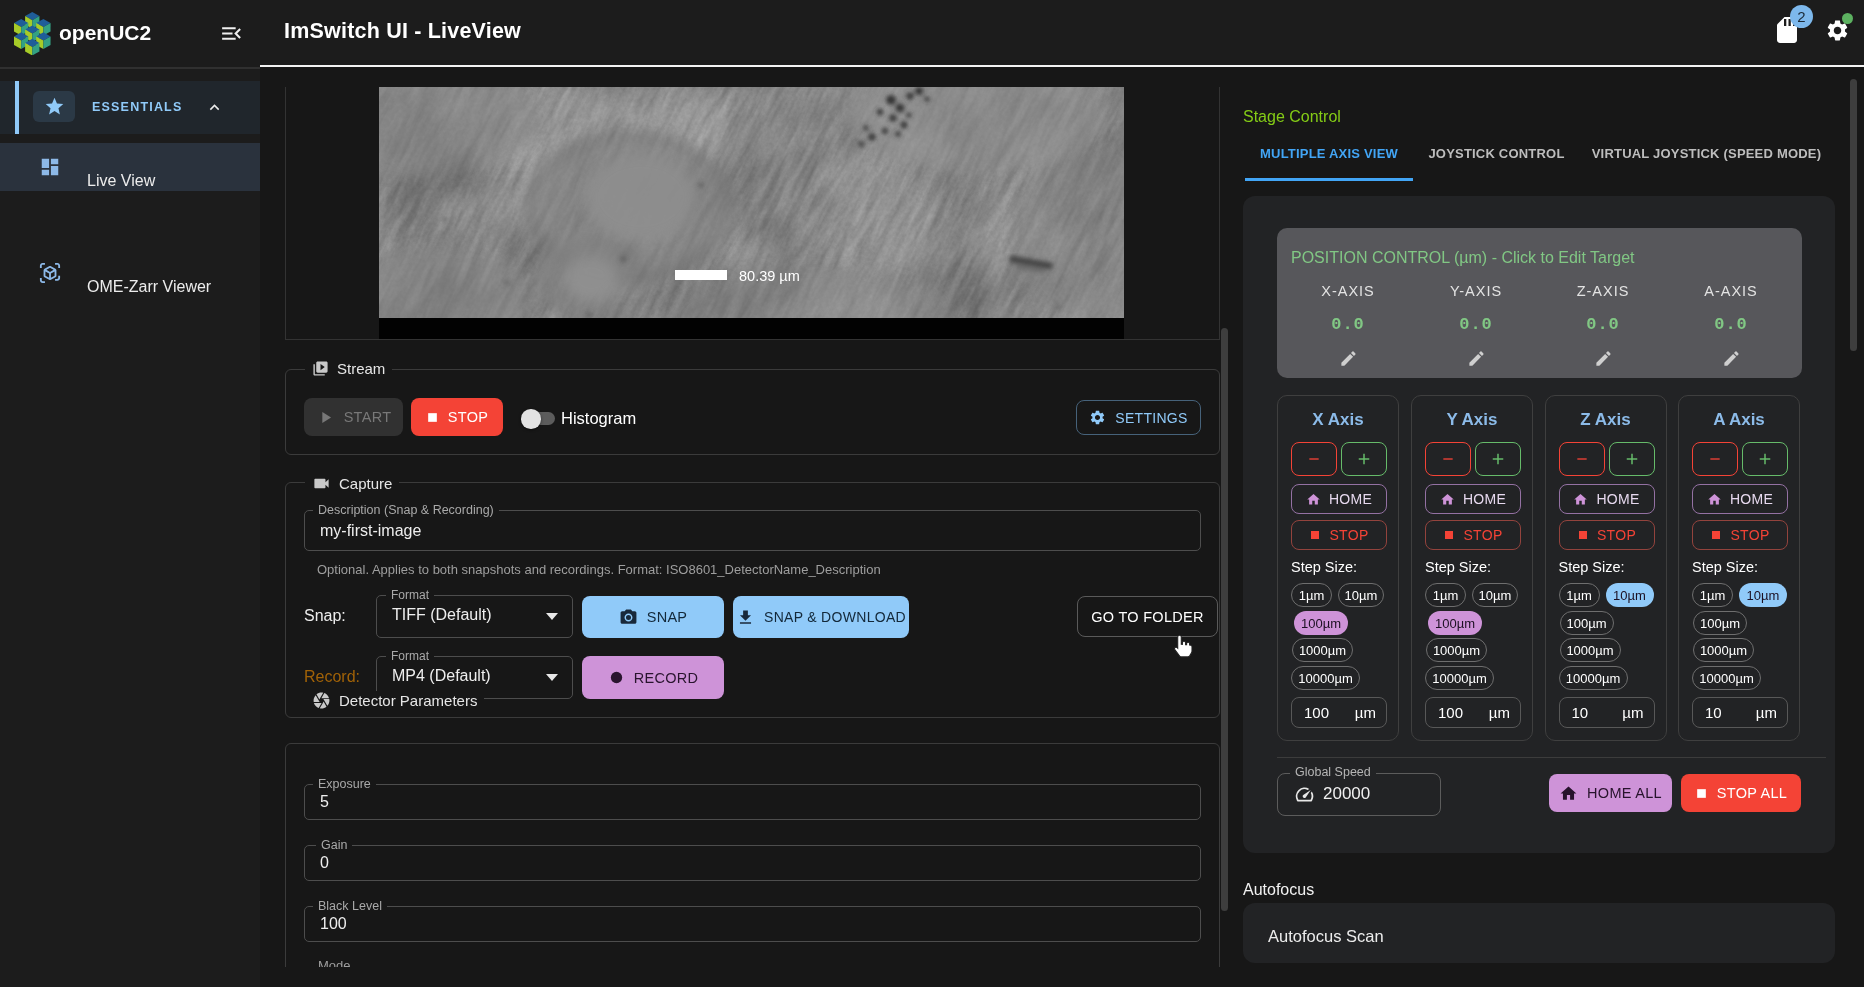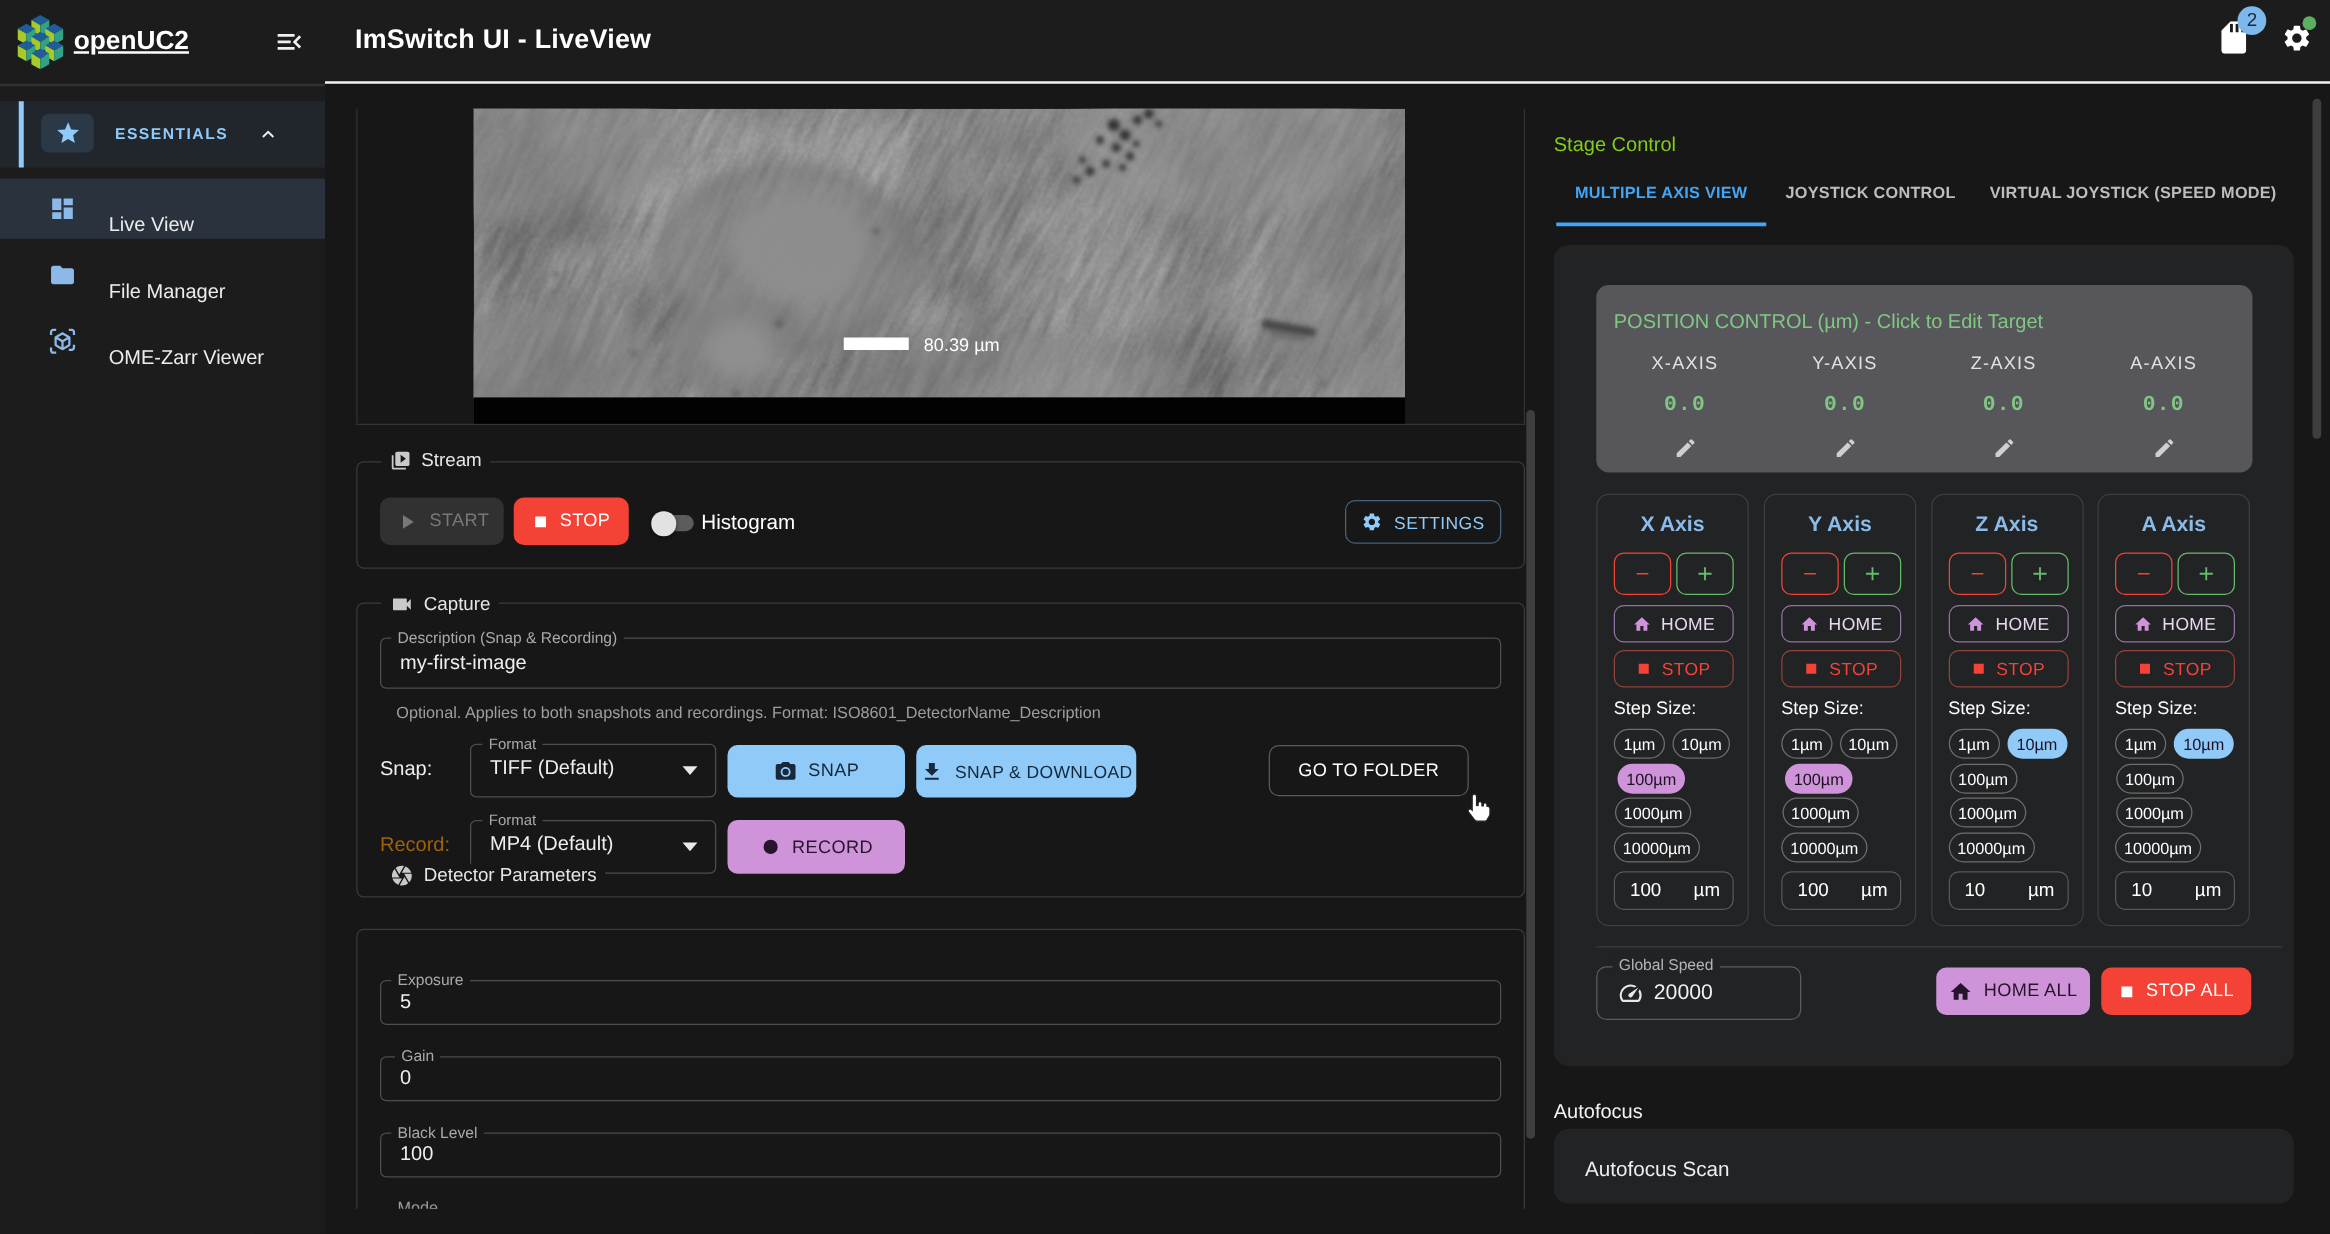--- a/index.html
+++ b/index.html
@@ -9,21 +9,21 @@
   #stage { position:relative; width:1864px; height:987px; }
 
   
   #topbar { left:260px; top:0; width:1604px; height:66.5px; background:#1c1c1c;
     border-bottom:2.5px solid #f2f2f2; }
   #title { left:284px; top:19px; font-size:21.5px; font-weight:bold; color:#fff; letter-spacing:.2px; }
 
   
   #sidebar { left:0; top:0; width:260px; height:987px; background:#1c1c1c; }
   #sbdivider { left:0; top:67px; width:260px; height:1.5px; background:#303030; }
-  #logotext { left:59px; top:21px; font-size:21px; font-weight:bold; color:#fff;text-decoration:underline; }
+  #logotext { left:59px; top:21px; font-size:21px; font-weight:bold; color:#fff; }
   #essrow { left:0; top:81px; width:260px; height:53px; background:#20262c; }
   #essbar { left:15px; top:81px; width:4px; height:53px; background:#90caf9; }
   #starbox { left:33px; top:91px; width:42px; height:31px; border-radius:6px; background:#2b3946;
     display:flex; align-items:center; justify-content:center; }
   #esstext { left:92px; top:100px; font-size:12.5px; font-weight:bold; letter-spacing:1.2px; color:#90caf9; }
   .navrow { left:0; width:260px; height:48px; display:flex; align-items:center; }
   .navrow .nicon { position:absolute; left:39px; width:22px; height:22px; }
   .navrow .nlabel { position:absolute; left:87px; font-size:16px; color:#ececec;margin-top:28px; }
 
   
@@ -126,26 +126,20 @@
   </div>
   <div class="abs" id="esstext">ESSENTIALS</div>
   <svg class="abs" style="left:205px; top:98px;" width="19" height="19" viewBox="0 0 24 24" fill="#ececec">
     <path d="M7.41 15.41 12 10.83l4.59 4.58L18 14l-6-6-6 6z"></path>
     </svg>
   <div class="navrow abs" style="top:143px; background:#2a323d;">
     <svg class="nicon" viewBox="0 0 24 24" fill="#8db9e8">
         <path d="M3 13h8V3H3v10zm0 8h8v-6H3v6zm10 0h8V11h-8v10zm0-18v6h8V3h-8z"></path>
       </svg>
     <span class="nlabel">Live View</span>
-  </div>
-  <div class="navrow abs" style="top:196px;">
-    <svg class="nicon" viewBox="0 0 24 24" fill="#8db9e8">
-        <path d="M10 4H4c-1.1 0-1.99.9-1.99 2L2 18c0 1.1.9 2 2 2h16c1.1 0 2-.9 2-2V8c0-1.1-.9-2-2-2h-8l-2-2z"></path>
-      </svg>
-    <span class="nlabel">File Manager</span>
   </div>
   <div class="navrow abs" style="top:249px;">
     <svg class="nicon" viewBox="0 0 24 24" fill="#8db9e8">
         <path d="M3 4c0-.55.45-1 1-1h2.5V1H4C2.34 1 1 2.34 1 4v2.5h2V4zm0 13.5H1V20c0 1.66 1.34 3 3 3h2.5v-2H4c-.55 0-1-.45-1-1v-2.5zM20 1h-2.5v2H20c.55 0 1 .45 1 1v2.5h2V4c0-1.66-1.34-3-3-3zm1 16.5c0 .55-.45 1-1 1h-2.5v2H20c1.66 0 3-1.34 3-3v-2.5h-2v2.5zM19 14.87V9.13c0-.72-.38-1.38-1-1.73l-5-2.88c-.31-.18-.65-.27-1-.27s-.69.09-1 .27l-5 2.88c-.62.35-1 1.01-1 1.73v5.74c0 .72.38 1.38 1 1.73l5 2.88c.31.18.65.27 1 .27s.69-.09 1-.27l5-2.88c.62-.35 1-1.01 1-1.73zM11 17.17l-4-2.3v-4.63l4 2.33v4.6zm1-6.33L8.04 8.53 12 6.25l3.96 2.28L12 10.84zm5 4.03-4 2.3v-4.6l4-2.33v4.63z"></path>
       </svg>
     <span class="nlabel">OME-Zarr Viewer</span>
   </div>
 
   <div class="abs" id="livecard" style="left:284.5px; top:87px; width:935px; height:253px;
        border:1px solid #333; border-top:none;"></div>
@@ -285,21 +279,21 @@
   <div class="btn" style="left:582px; top:596px; width:142px; height:42px; background:#90caf9; color:#132839;">
     <svg width="19" height="19" viewBox="0 0 24 24" fill="#18283a">
         <path d="M12 15.2a3.2 3.2 0 1 0 0-6.4 3.2 3.2 0 0 0 0 6.4zM9 2 7.17 4H4c-1.1 0-2 .9-2 2v12c0 1.1.9 2 2 2h16c1.1 0 2-.9 2-2V6c0-1.1-.9-2-2-2h-3.17L15 2H9zm3 15c-2.76 0-5-2.24-5-5s2.24-5 5-5 5 2.24 5 5-2.24 5-5 5z"></path>
       </svg>SNAP
   </div>
   <div class="btn" style="left:733px; top:596px; width:176px; height:42px; background:#90caf9; color:#132839; font-size:14px;">
     <svg width="19" height="19" viewBox="0 0 24 24" fill="#18283a">
         <path d="M19 9h-4V3H9v6H5l7 7 7-7zM5 18v2h14v-2H5z"></path>
       </svg>SNAP &amp; DOWNLOAD
   </div>
-  <div class="btn obtn" style="left:1015px; top:596px; width:160px; height:41px; font-size:14.5px;text-align:center;">GO TO FOLDER</div>
+  <div class="btn obtn" style="left:1077px; top:596px; width:141px; height:41px; font-size:14.5px;text-align:center;">GO TO FOLDER</div>
   <svg class="abs" style="left:1172px; top:633px;" width="22" height="27" viewBox="0 0 22 27">
     <path d="M7.5 2.2c1 0 1.8.8 1.8 1.8v7.2l1.1.1V9.9c0-.9.7-1.6 1.6-1.6.9 0 1.6.7 1.6 1.6v1.7l1-.0v-.8c0-.8.7-1.5 1.5-1.5s1.5.7 1.5 1.5v1.2l.9.1c.8.1 1.5.8 1.5 1.6v4.4c0 .6-.2 1.3-.5 1.8l-1.8 3c-.4.6-1 1-1.7 1H9.3c-.7 0-1.3-.3-1.7-.9l-4.8-6.3c-.5-.7-.4-1.6.2-2.2.6-.5 1.5-.5 2.1 0l.6.6V4c0-1 .8-1.8 1.8-1.8z" fill="#fff" stroke="#222" stroke-width="1.1"></path>
   </svg>
 
   <div class="abs" style="left:304px; top:668px; font-size:16px; color:#a16207;">Record:</div>
   <div class="field" style="left:376px; top:656px; width:197px; height:43px;"></div>
   <div class="flabel" style="left:386px; top:650px; font-size:12px;">Format</div>
   <div class="fval" style="left:392px; top:667px;">MP4 (Default)</div>
   <div class="selarrow" style="left:546px; top:674px;"></div>
   <div class="btn" style="left:582px; top:656px; width:142px; height:43px; background:#ce93d8; color:#29142e;">

